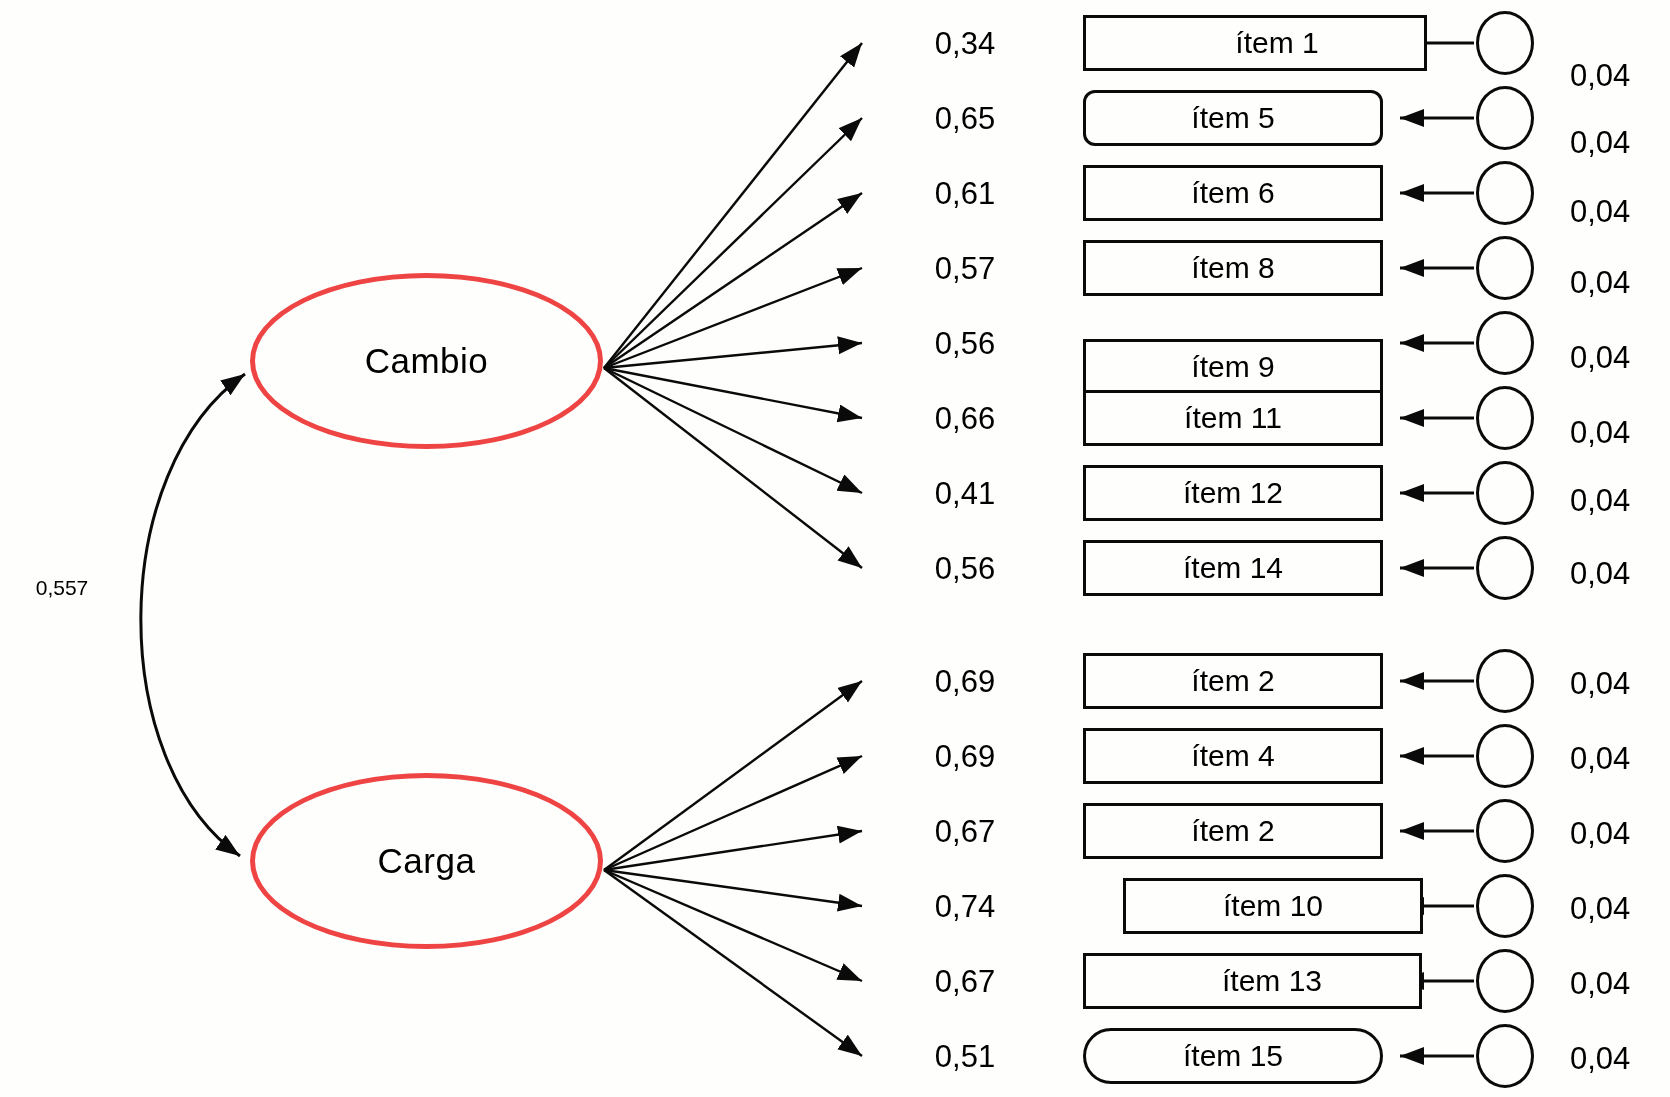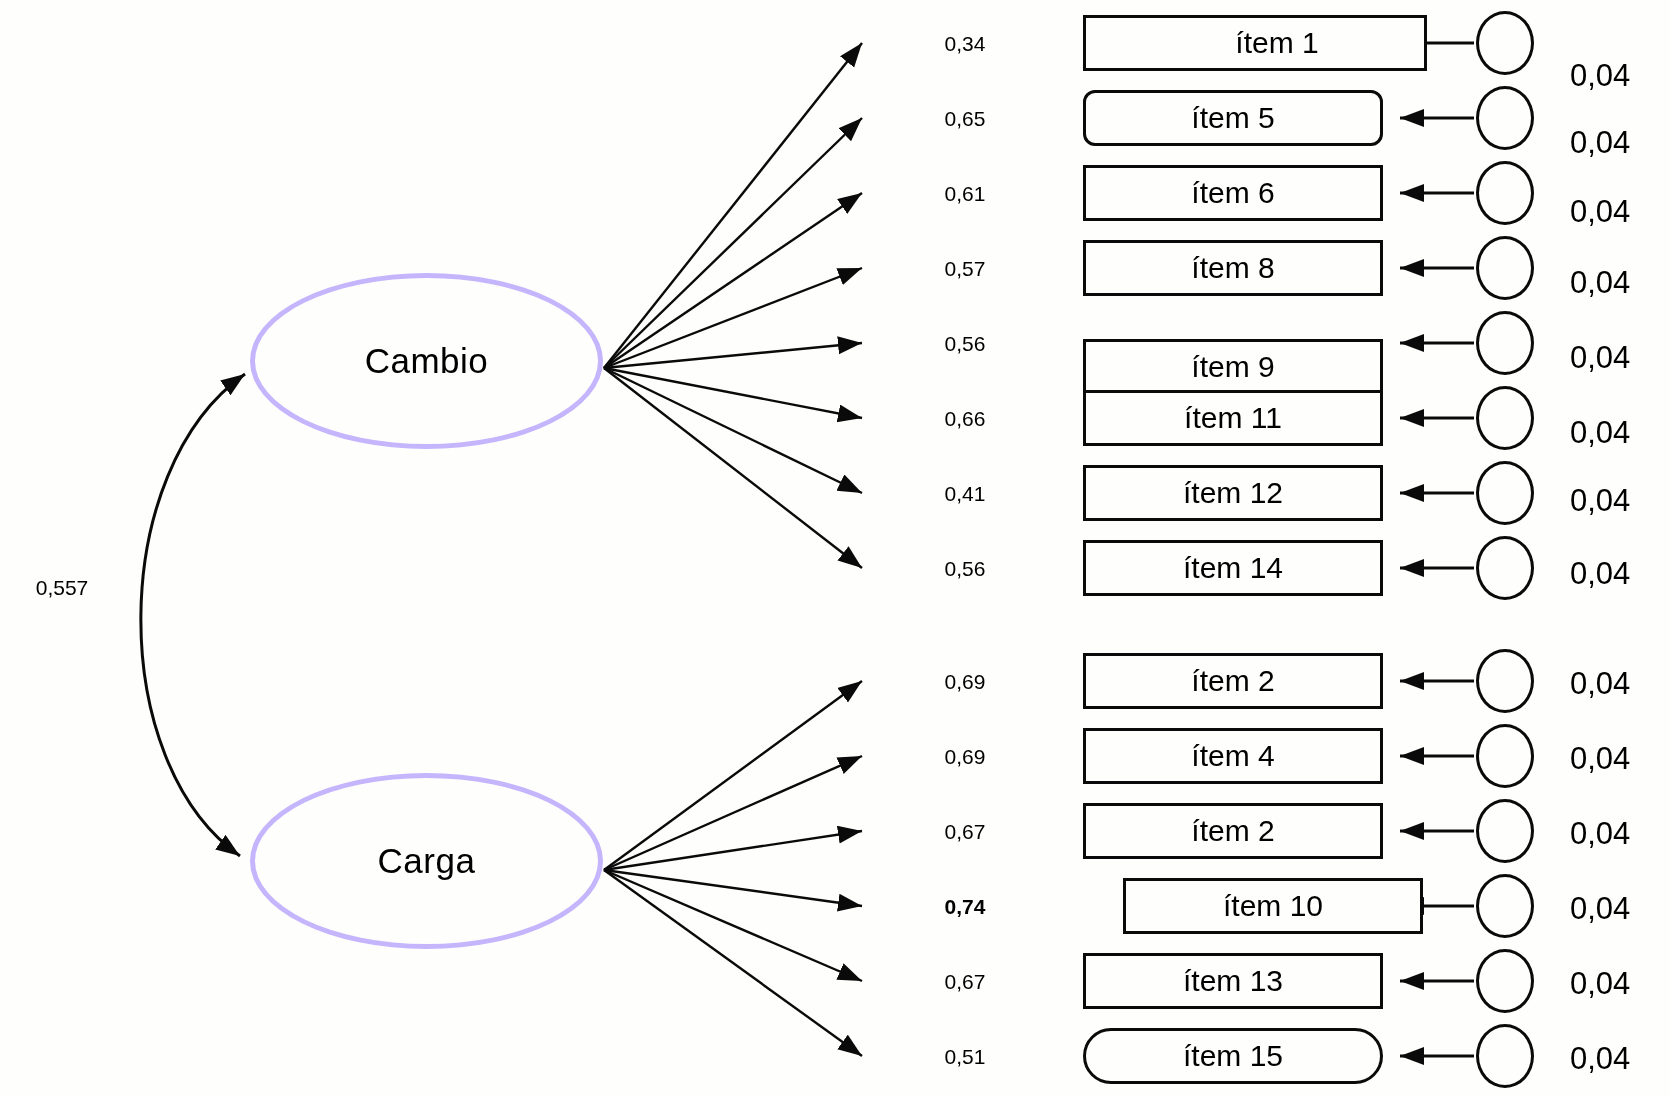--- a/index.html
+++ b/index.html
@@ -19,36 +19,36 @@
   #connectors {
     position: absolute;
     left: 0; top: 0;
     width: 1670px;
     height: 1097px;
   }
   .latent-ellipse {
     position: absolute;
     width: 343px;
     height: 166px;
-    border: 5px solid #c4b5fd;
+    border: 5px solid #ef4444;
     border-radius: 50%;
     background: #fefefc;
     display: flex;
     align-items: center;
     justify-content: center;
   }
   .latent-label {
     font-size: 35px;
     letter-spacing: 0.5px;
   }
   .loading-value {
     position: absolute;
     width: 140px;
     text-align: center;
-    font-size: 21px;
+    font-size: 31px;
     line-height: 31px;
   }
   .item-box {
     position: absolute;
     left: 1083px;
     width: 294px;
     height: 50px;
     border: 3px solid #0a0a0a;
     background: #fefefc;
     display: flex;
@@ -200,28 +200,28 @@
         <span class="item-label">ítem 4</span>
       </div>
       <div class="error-circle" style="top: 724px;"></div>
       <div class="error-value" style="top: 743px;">0,04</div>
       <div class="loading-value" style="left: 895px; top: 816px;">0,67</div>
       <div class="item-box" style="top: 803px;">
         <span class="item-label">ítem 2</span>
       </div>
       <div class="error-circle" style="top: 799px;"></div>
       <div class="error-value" style="top: 818px;">0,04</div>
-      <div class="loading-value" style="left: 895px; top: 891px; font-weight: bold;">0,74</div>
+      <div class="loading-value" style="left: 895px; top: 891px;">0,74</div>
       <div class="item-box" style="top: 878px; margin-left: 40px;">
         <span class="item-label">ítem 10</span>
       </div>
       <div class="error-circle" style="top: 874px;"></div>
       <div class="error-value" style="top: 893px;">0,04</div>
       <div class="loading-value" style="left: 895px; top: 966px;">0,67</div>
-      <div class="item-box" style="top: 953px;">
+      <div class="item-box" style="top: 953px; padding-left: 39px;">
         <span class="item-label">ítem 13</span>
       </div>
       <div class="error-circle" style="top: 949px;"></div>
       <div class="error-value" style="top: 968px;">0,04</div>
       <div class="loading-value" style="left: 895px; top: 1041px;">0,51</div>
       <div class="item-box" style="top: 1028px; border-radius: 28px;">
         <span class="item-label">ítem 15</span>
       </div>
       <div class="error-circle" style="top: 1024px;"></div>
       <div class="error-value" style="top: 1043px;">0,04</div>

